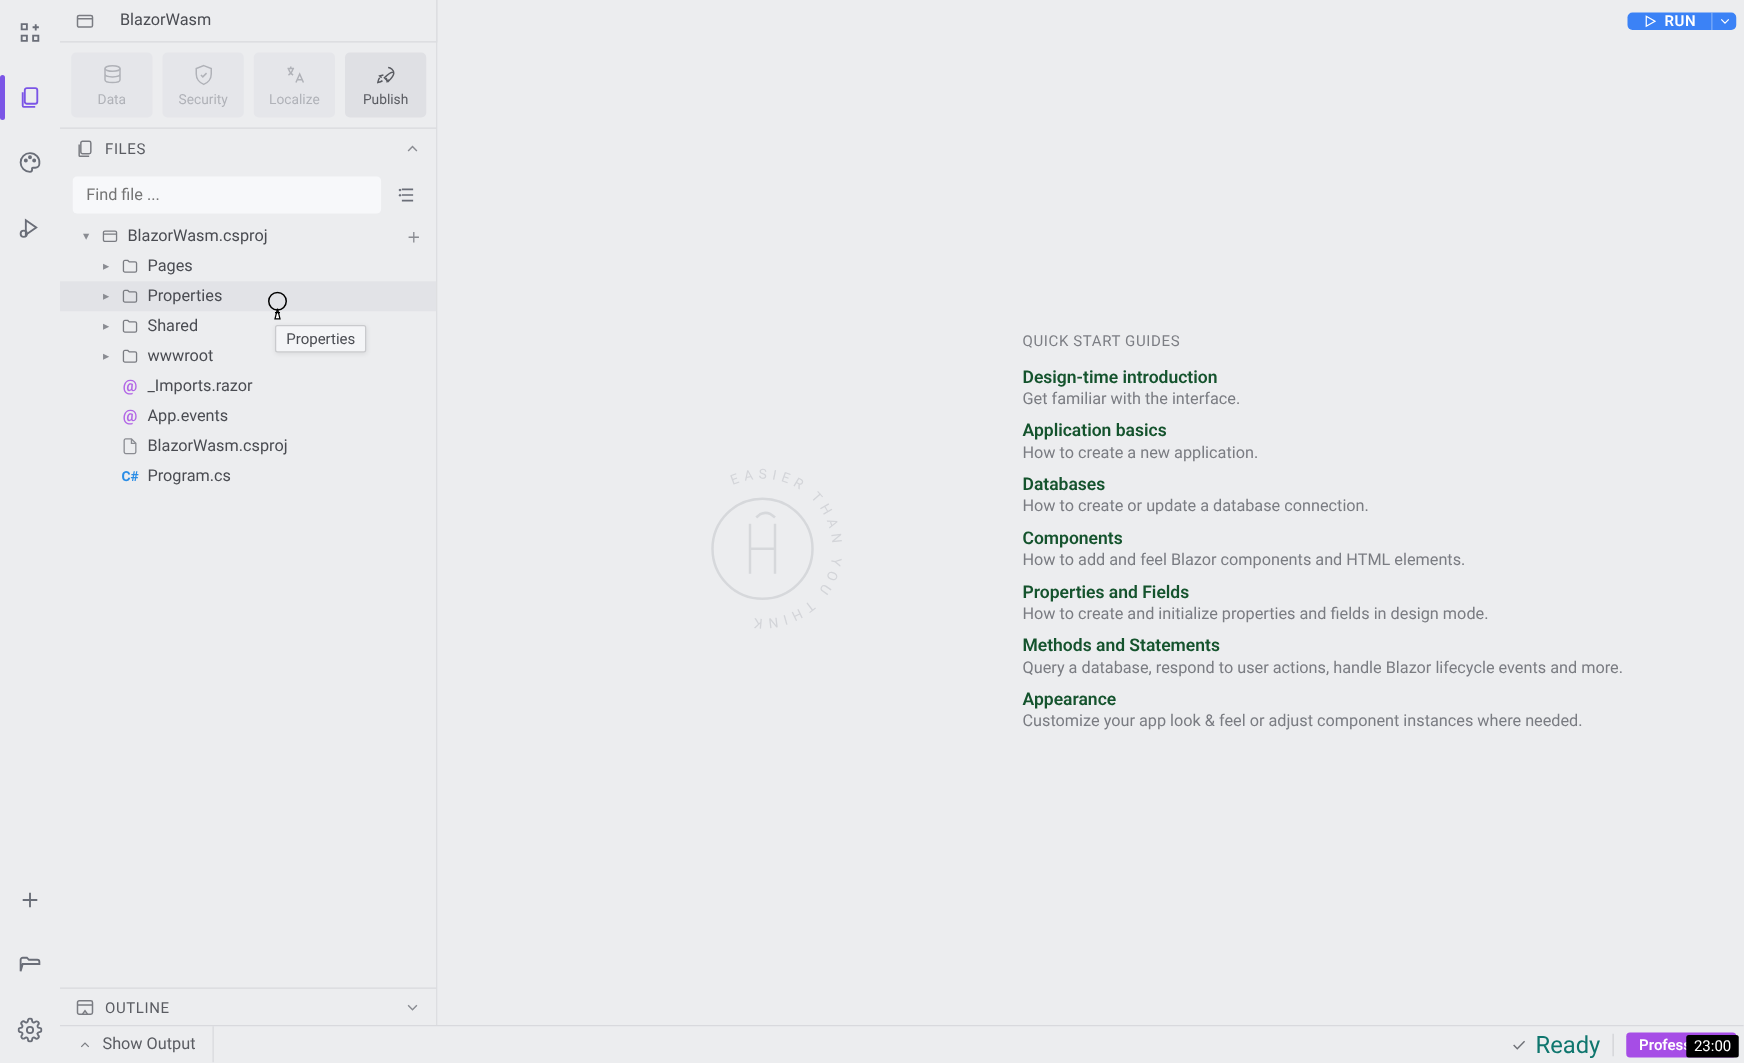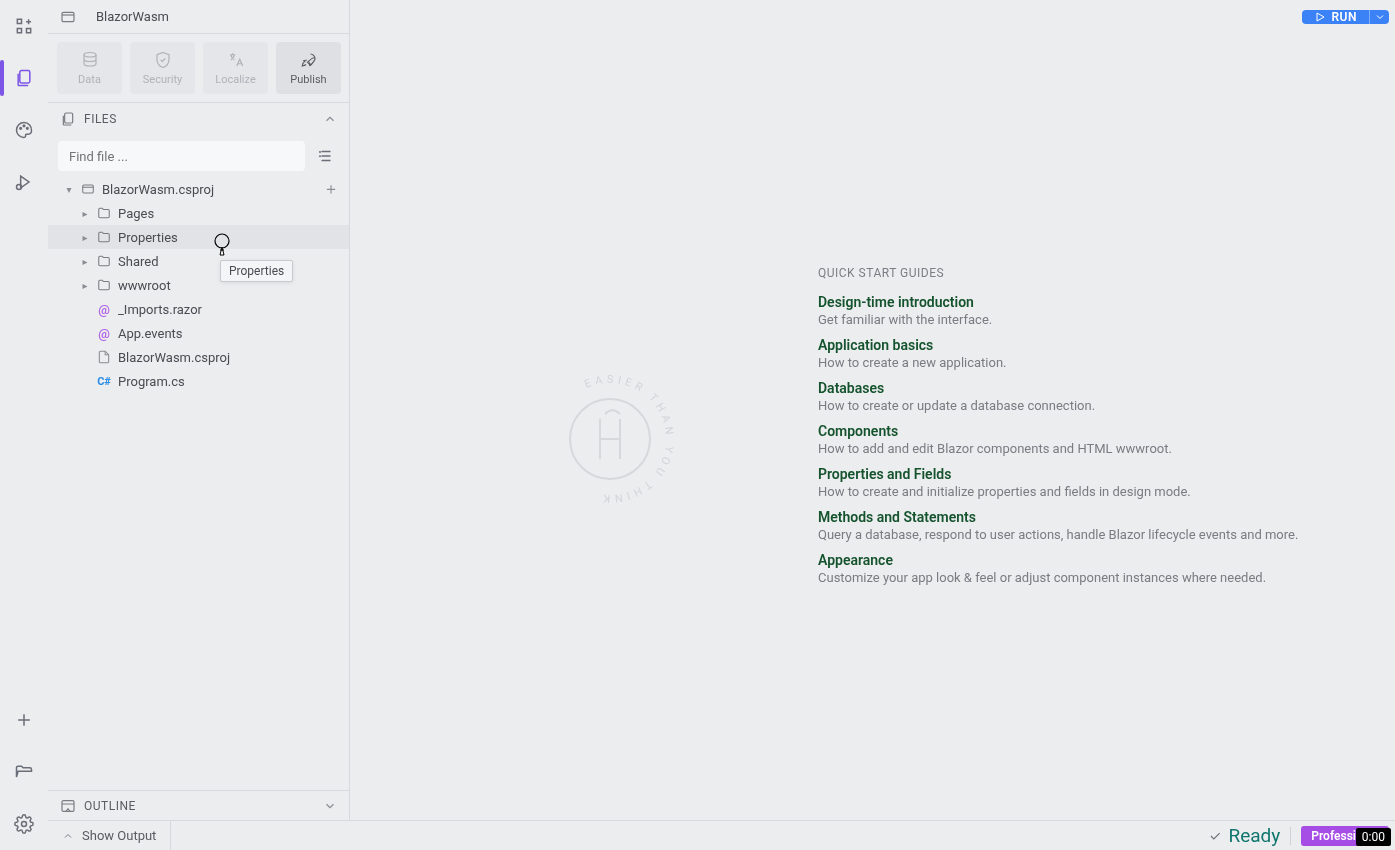--- a/index.html
+++ b/index.html
@@ -329,21 +329,21 @@
         <textPath href="#circlePath" startOffset="18%">EASIER THAN YOU THINK</textPath>
       </text>
     </svg>
   </div>
 
   <div class="quick">
     <div class="qtitle">QUICK START GUIDES</div>
     <div class="qitem"><span class="qlink">Design-time introduction</span><span class="qdesc">Get familiar with the interface.</span></div>
     <div class="qitem"><span class="qlink">Application basics</span><span class="qdesc">How to create a new application.</span></div>
     <div class="qitem"><span class="qlink">Databases</span><span class="qdesc">How to create or update a database connection.</span></div>
-    <div class="qitem"><span class="qlink">Components</span><span class="qdesc">How to add and edit Blazor components and HTML wwwroot.</span></div>
+    <div class="qitem"><span class="qlink">Components</span><span class="qdesc">How to add and feel Blazor components and HTML elements.</span></div>
     <div class="qitem"><span class="qlink">Properties and Fields</span><span class="qdesc">How to create and initialize properties and fields in design mode.</span></div>
     <div class="qitem"><span class="qlink">Methods and Statements</span><span class="qdesc">Query a database, respond to user actions, handle Blazor lifecycle events and more.</span></div>
     <div class="qitem"><span class="qlink">Appearance</span><span class="qdesc">Customize your app look &amp; feel or adjust component instances where needed.</span></div>
   </div>
 </div>
 
 <div class="bottom-bar">
   <div class="show-output">
     <span>
         <svg width="12" height="12" viewBox="0 0 24 24" fill="none" stroke="#7a7c82" stroke-width="2">
@@ -369,13 +369,13 @@
 <div class="tooltip">Properties</div>
 
 <div class="cursor">
   <svg width="22" height="26" viewBox="0 0 22 26">
       <circle cx="11" cy="8" r="7" fill="none" stroke="#000" stroke-width="1.2"></circle>
       <path d="M11 14 l-2 8 h4 z" fill="#fff" stroke="#000" stroke-width="1"></path>
       <path d="M9 17 h4" stroke="#000"></path>
     </svg>
 </div>
 
-<div class="time-ind">0:00</div>
+<div class="time-ind">23:00</div>
 
 </body></html>

